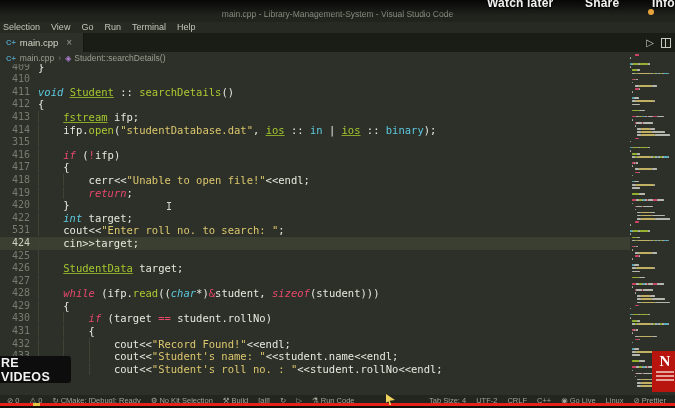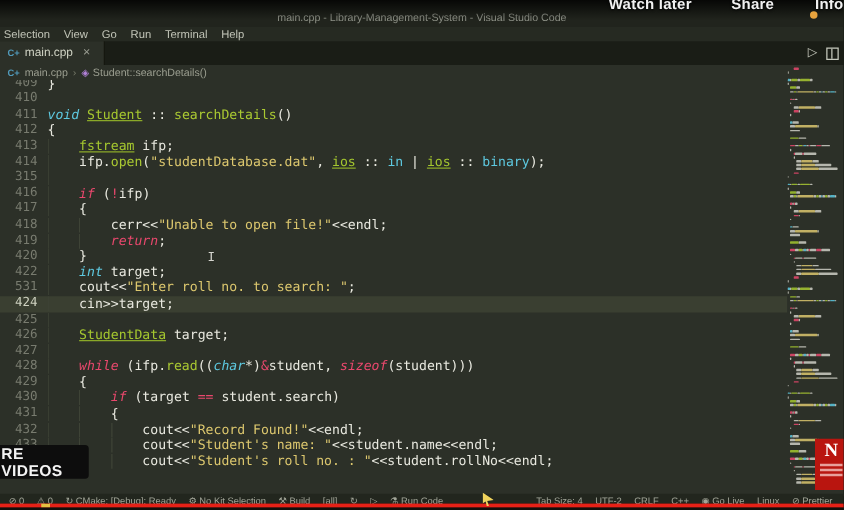--- a/index.html
+++ b/index.html
@@ -138,21 +138,21 @@
         <div class="line"><span class="gutter">419</span><span class="lcode"><span class="tk-ind">    </span><span class="tk-ind">    </span><span class="tk-k tk-i">return</span><span class="tk-p">;</span></span></div>
         <div class="line"><span class="gutter">420</span><span class="lcode"><span class="tk-ind">    </span><span class="tk-p">}</span></span></div>
         <div class="line"><span class="gutter">422</span><span class="lcode"><span class="tk-ind">    </span><span class="tk-kt tk-i">int</span><span class="tk-p"> target;</span></span></div>
         <div class="line"><span class="gutter">531</span><span class="lcode"><span class="tk-ind">    </span><span class="tk-p">cout&lt;&lt;</span><span class="tk-st">"Enter roll no. to search: "</span><span class="tk-p">;</span></span></div>
         <div class="line cur"><span class="gutter">424</span><span class="lcode"><span class="tk-ind">    </span><span class="tk-p">cin&gt;&gt;target;</span></span></div>
         <div class="line"><span class="gutter">425</span><span class="lcode"><span class="tk-ind">    </span></span></div>
         <div class="line"><span class="gutter">426</span><span class="lcode"><span class="tk-ind">    </span><span class="tk-ty">StudentData</span><span class="tk-p"> target;</span></span></div>
         <div class="line"><span class="gutter">427</span><span class="lcode"><span class="tk-ind">    </span></span></div>
         <div class="line"><span class="gutter">428</span><span class="lcode"><span class="tk-ind">    </span><span class="tk-k tk-i">while</span><span class="tk-p"> (ifp.</span><span class="tk-fn">read</span><span class="tk-p">((</span><span class="tk-kt tk-i">char</span><span class="tk-p">*)</span><span class="tk-k">&amp;</span><span class="tk-p">student, </span><span class="tk-k tk-i">sizeof</span><span class="tk-p">(student)))</span></span></div>
         <div class="line"><span class="gutter">429</span><span class="lcode"><span class="tk-ind">    </span><span class="tk-p">{</span></span></div>
-        <div class="line"><span class="gutter">430</span><span class="lcode"><span class="tk-ind">    </span><span class="tk-ind">    </span><span class="tk-k tk-i">if</span><span class="tk-p"> (target </span><span class="tk-k">==</span><span class="tk-p"> student.search)</span></span></div>
+        <div class="line"><span class="gutter">430</span><span class="lcode"><span class="tk-ind">    </span><span class="tk-ind">    </span><span class="tk-k tk-i">if</span><span class="tk-p"> (target </span><span class="tk-k">==</span><span class="tk-p"> student.rollNo)</span></span></div>
         <div class="line"><span class="gutter">431</span><span class="lcode"><span class="tk-ind">    </span><span class="tk-ind">    </span><span class="tk-p">{</span></span></div>
         <div class="line"><span class="gutter">432</span><span class="lcode"><span class="tk-ind">    </span><span class="tk-ind">    </span><span class="tk-ind">    </span><span class="tk-p">cout&lt;&lt;</span><span class="tk-st">"Record Found!"</span><span class="tk-p">&lt;&lt;endl;</span></span></div>
         <div class="line"><span class="gutter">433</span><span class="lcode"><span class="tk-ind">    </span><span class="tk-ind">    </span><span class="tk-ind">    </span><span class="tk-p">cout&lt;&lt;</span><span class="tk-st">"Student's name: "</span><span class="tk-p">&lt;&lt;student.name&lt;&lt;endl;</span></span></div>
         <div class="line"><span class="gutter">434</span><span class="lcode"><span class="tk-ind">    </span><span class="tk-ind">    </span><span class="tk-ind">    </span><span class="tk-p">cout&lt;&lt;</span><span class="tk-st">"Student's roll no. : "</span><span class="tk-p">&lt;&lt;student.rollNo&lt;&lt;endl;</span></span></div>
       </div>
   </div>
 
   <div class="breadcrumb">
     <span class="cpp-ico">C+</span>
     <span class="bc-txt">main.cpp</span>

